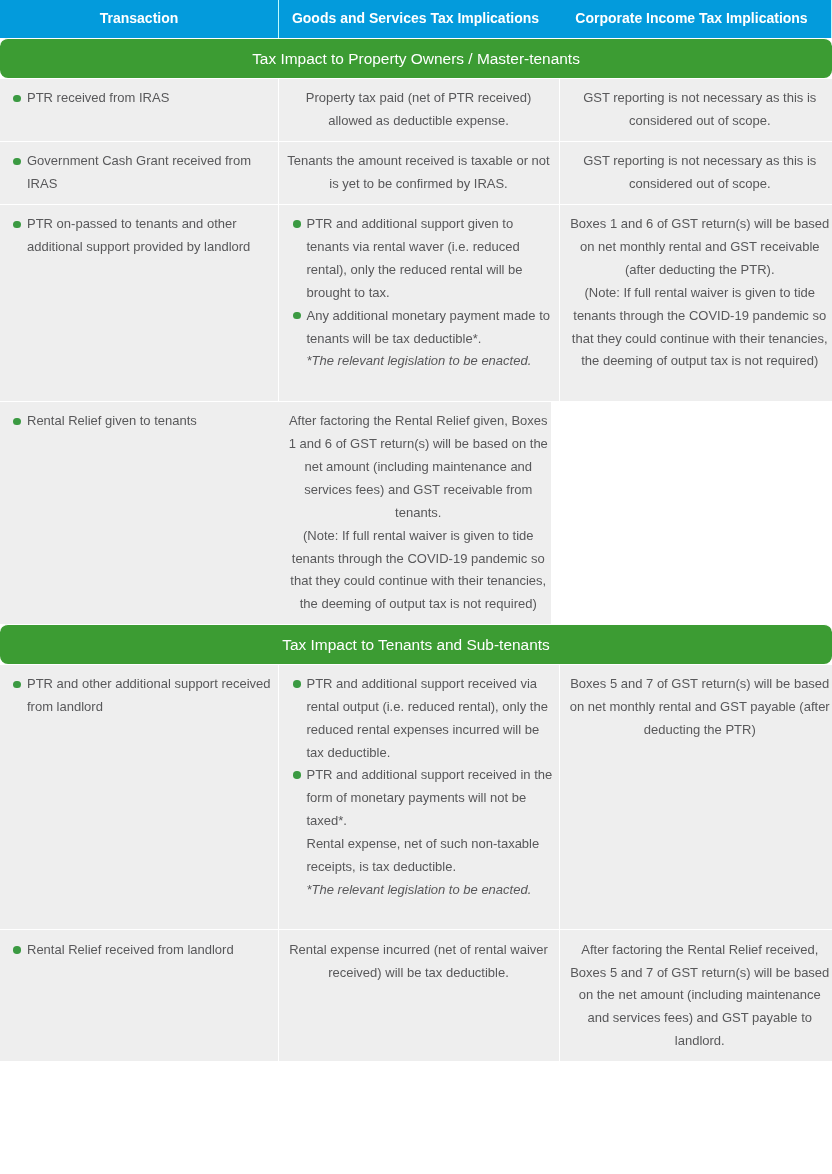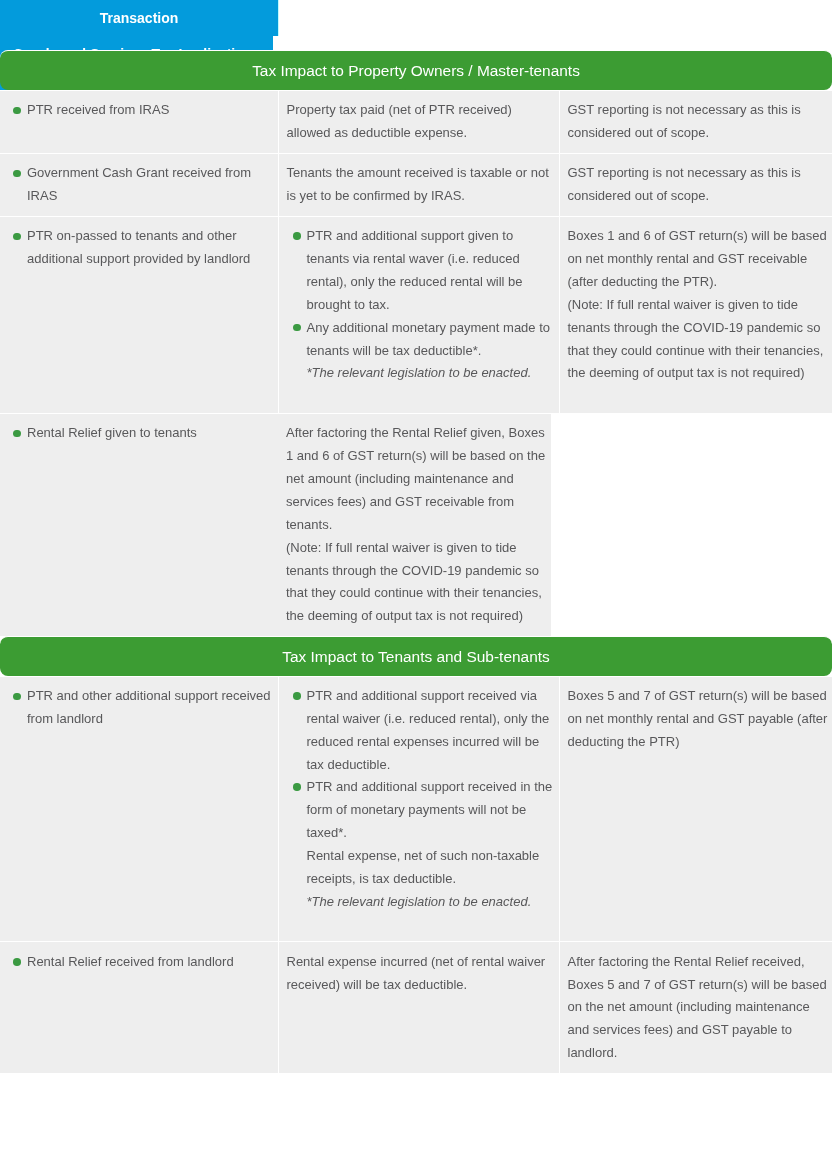--- a/index.html
+++ b/index.html
@@ -6,21 +6,21 @@
   html,body{margin:0;padding:0;background:#ffffff;}
   body{width:832px;
        font-family:"Liberation Sans","DejaVu Sans",sans-serif;
        color:#58585a;
        -webkit-font-smoothing:antialiased;}
   .tbl{width:832px;height:1169px;overflow:hidden;}
   .row{display:flex;width:832px;}
   .cell{box-sizing:border-box;background:#eeeeee;}
   .span3{width:832px;border-radius:8px;}
 
-  .hdr{height:50px;flex-direction:column;}
+  .hdr{height:38px;}
   .hdr .cell{background:#039bdc;color:#ffffff;font-weight:bold;font-size:14px;
              text-align:center;line-height:36px;height:38px;}
   .hdr .c0{width:279px;border-right:1px solid rgba(200,255,255,0.95);}
   .hdr .c1{width:280px;border-right:1px solid rgba(200,255,255,0.95);}
   .hdr .c2{width:273px;}
 
   .sec .cell{background:#3c9c33;color:#ffffff;font-size:15.45px;text-align:center;
              height:39.5px;line-height:1;padding-top:12px;box-sizing:border-box;
              border-top:1.5px solid #ffffff;}
 
@@ -33,21 +33,21 @@
 
   ul.blist{margin:0;padding:0;list-style:none;}
   .c1 ul.blist{margin-right:1px;}
   ul.blist li{position:relative;padding-left:20px;}
   .bdot{position:absolute;left:6.6px;top:7px;display:block;
          width:7.5px;height:7.5px;border-radius:50%;background:#3b9a42;}
   .btxt{display:inline;}
   ul.blist li.nb{padding-left:20px;}
   .c0 ul.blist li{padding-left:0;}
   .c0 ul.blist li .bdot{left:-13.9px;top:7.5px;}
-  p{margin:0;}
+  p{margin:0;text-align:center;}
   .c1 > p{margin-right:5px;}
   .fn{font-style:italic;}
   li.fn{margin-bottom:19.7px;}
 </style>
 </head>
 <body>
 
 <div class="tbl">
   <div class="row hdr">
     <div class="cell c0"><span class="hlabel">Transaction</span></div>
@@ -116,21 +116,21 @@
     <div class="cell span3"><span class="slabel">Tax Impact to Tenants and Sub-tenants</span></div>
   </div>
   <div class="row body">
     <div class="cell c0">
       <ul class="blist">
         <li><span class="bdot"></span><span class="btxt">PTR and other additional support received from landlord</span></li>
       </ul>
     </div>
     <div class="cell c1">
       <ul class="blist">
-        <li><span class="bdot"></span><span class="btxt">PTR and additional support received via rental waiver (i.e. reduced rental), only the reduced rental expenses incurred will be tax deductible.</span></li>
+        <li><span class="bdot"></span><span class="btxt">PTR and additional support received via rental output (i.e. reduced rental), only the reduced rental expenses incurred will be tax deductible.</span></li>
         <li><span class="bdot"></span><span class="btxt">PTR and additional support received in the form of monetary payments will not be taxed*.</span></li>
         <li class="nb"><span class="btxt">Rental expense, net of such non-taxable receipts, is tax deductible.</span></li>
         <li class="nb fn"><span class="btxt">*The relevant legislation to be enacted.</span></li>
       </ul>
     </div>
     <div class="cell c2">
       <p>Boxes 5 and 7 of GST return(s) will be based on net monthly rental and GST payable (after deducting the PTR)</p>
     </div>
   </div>
   <div class="row body">

